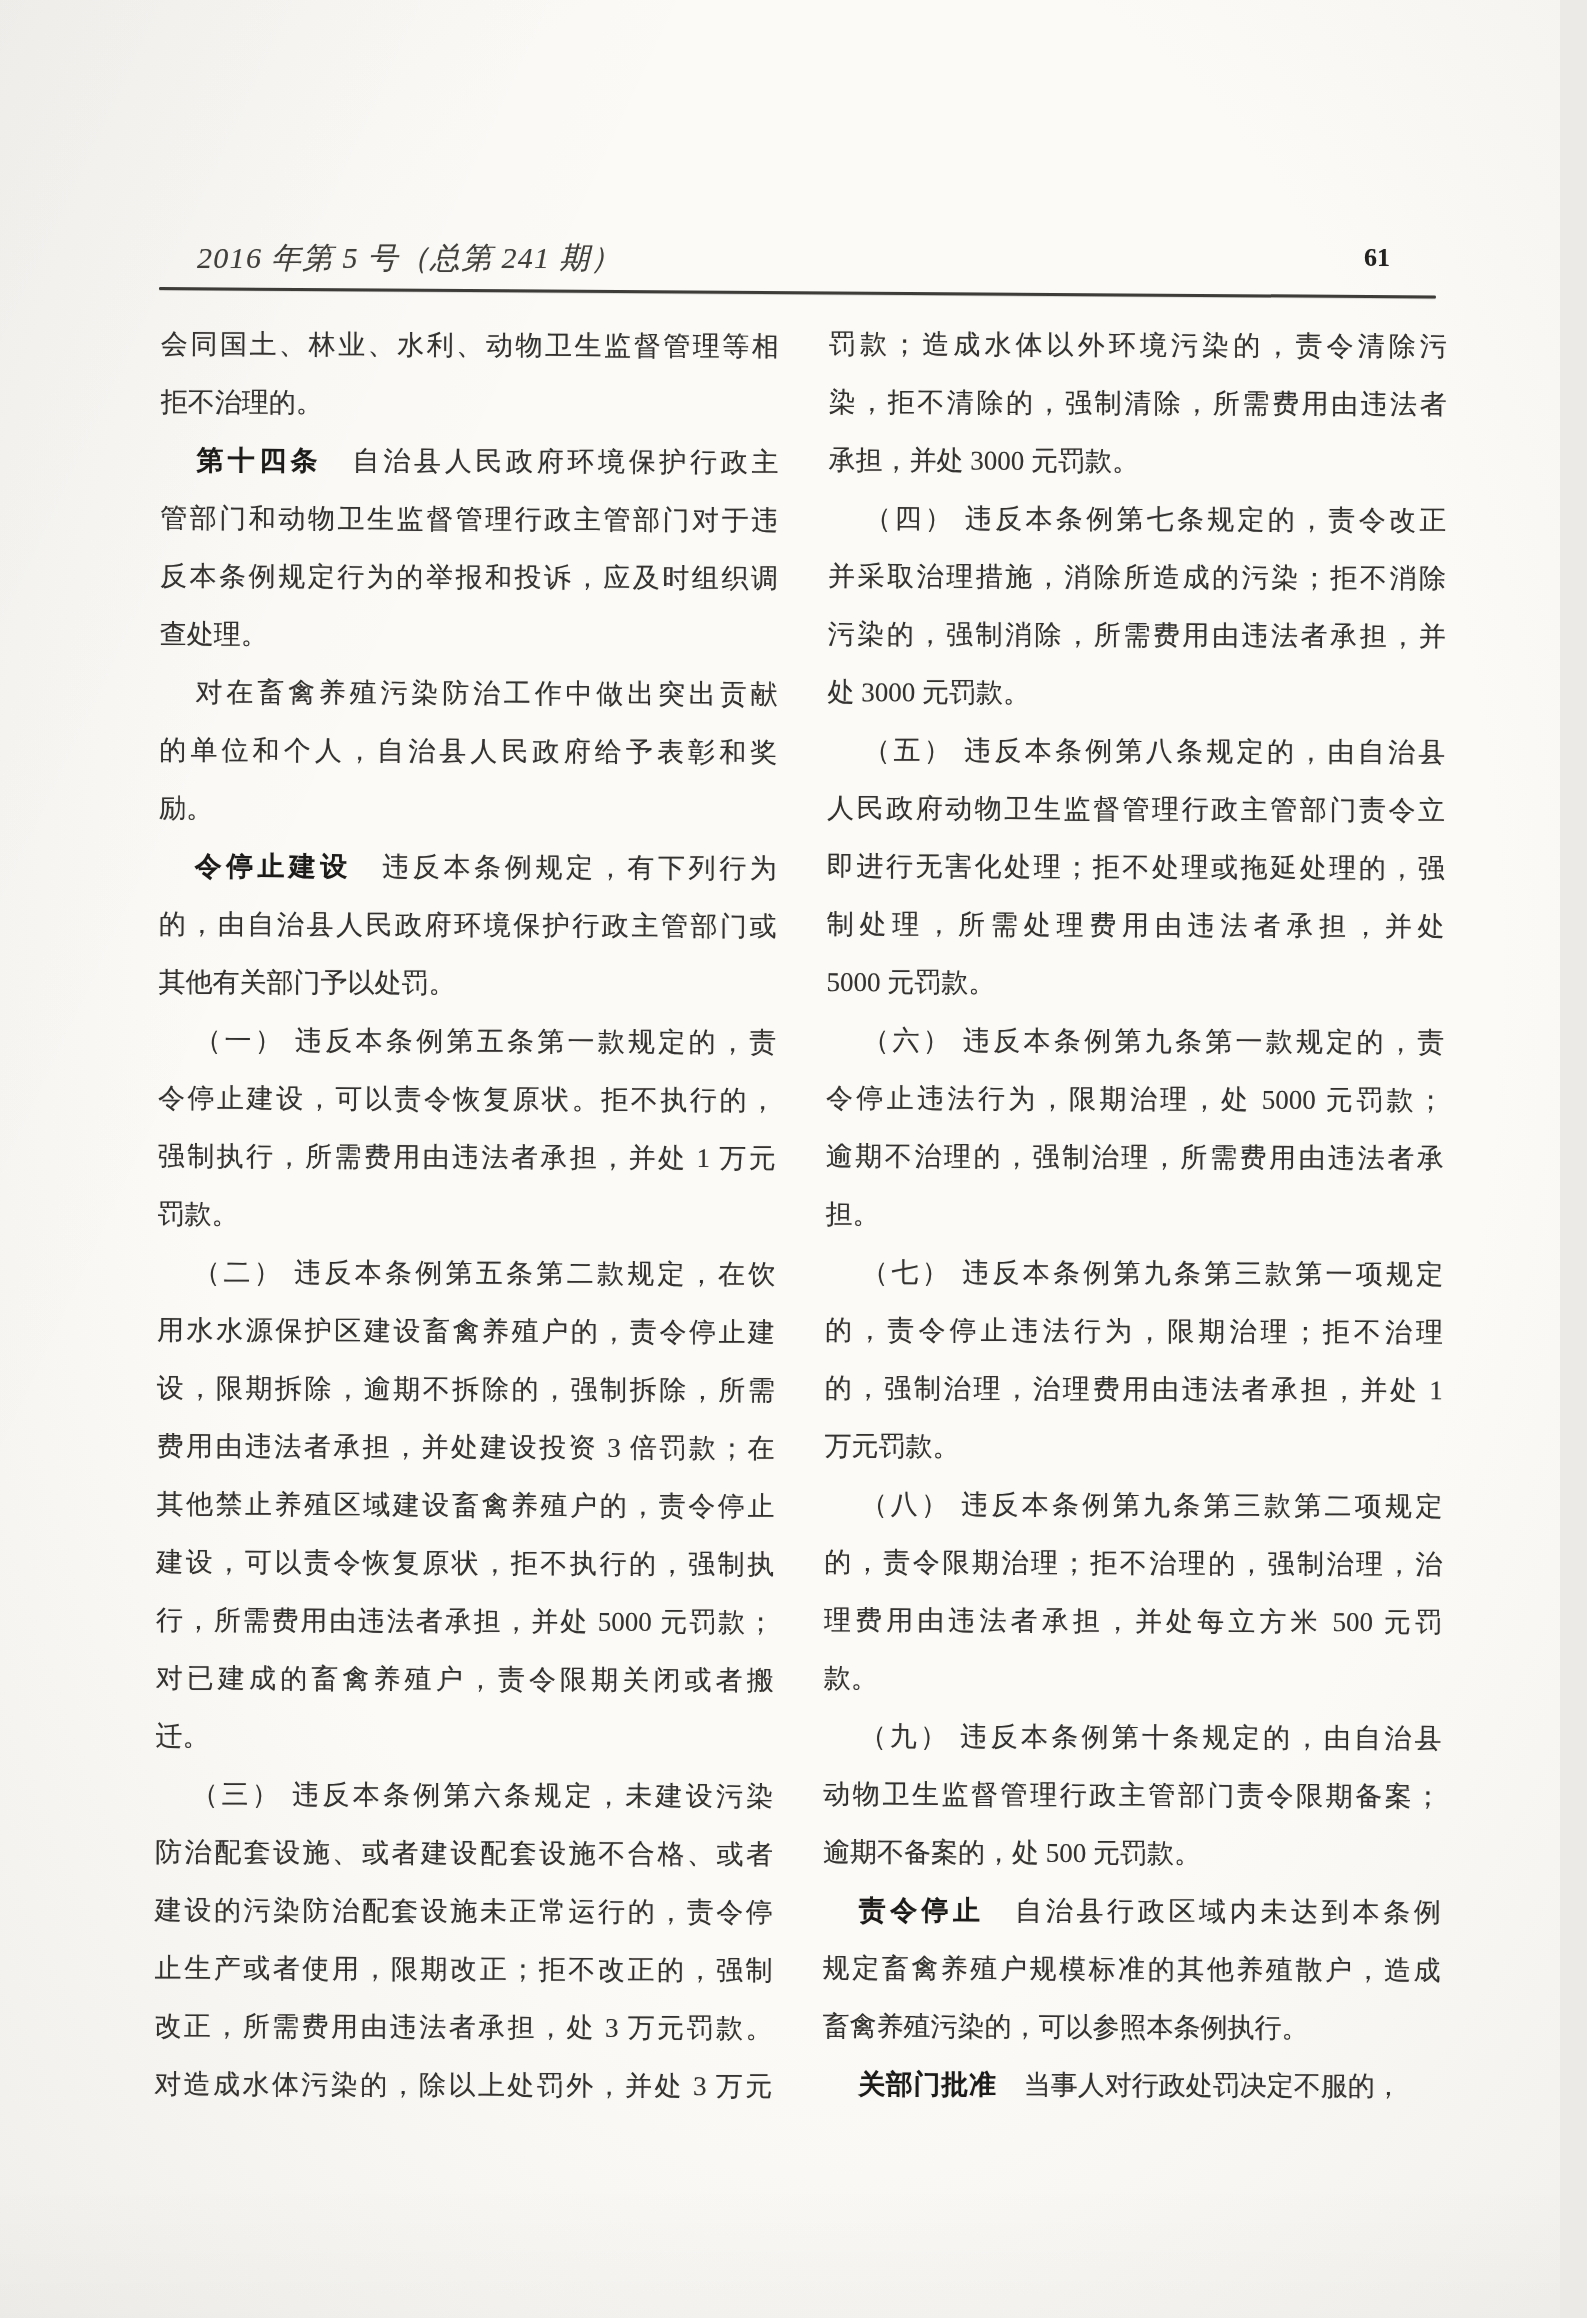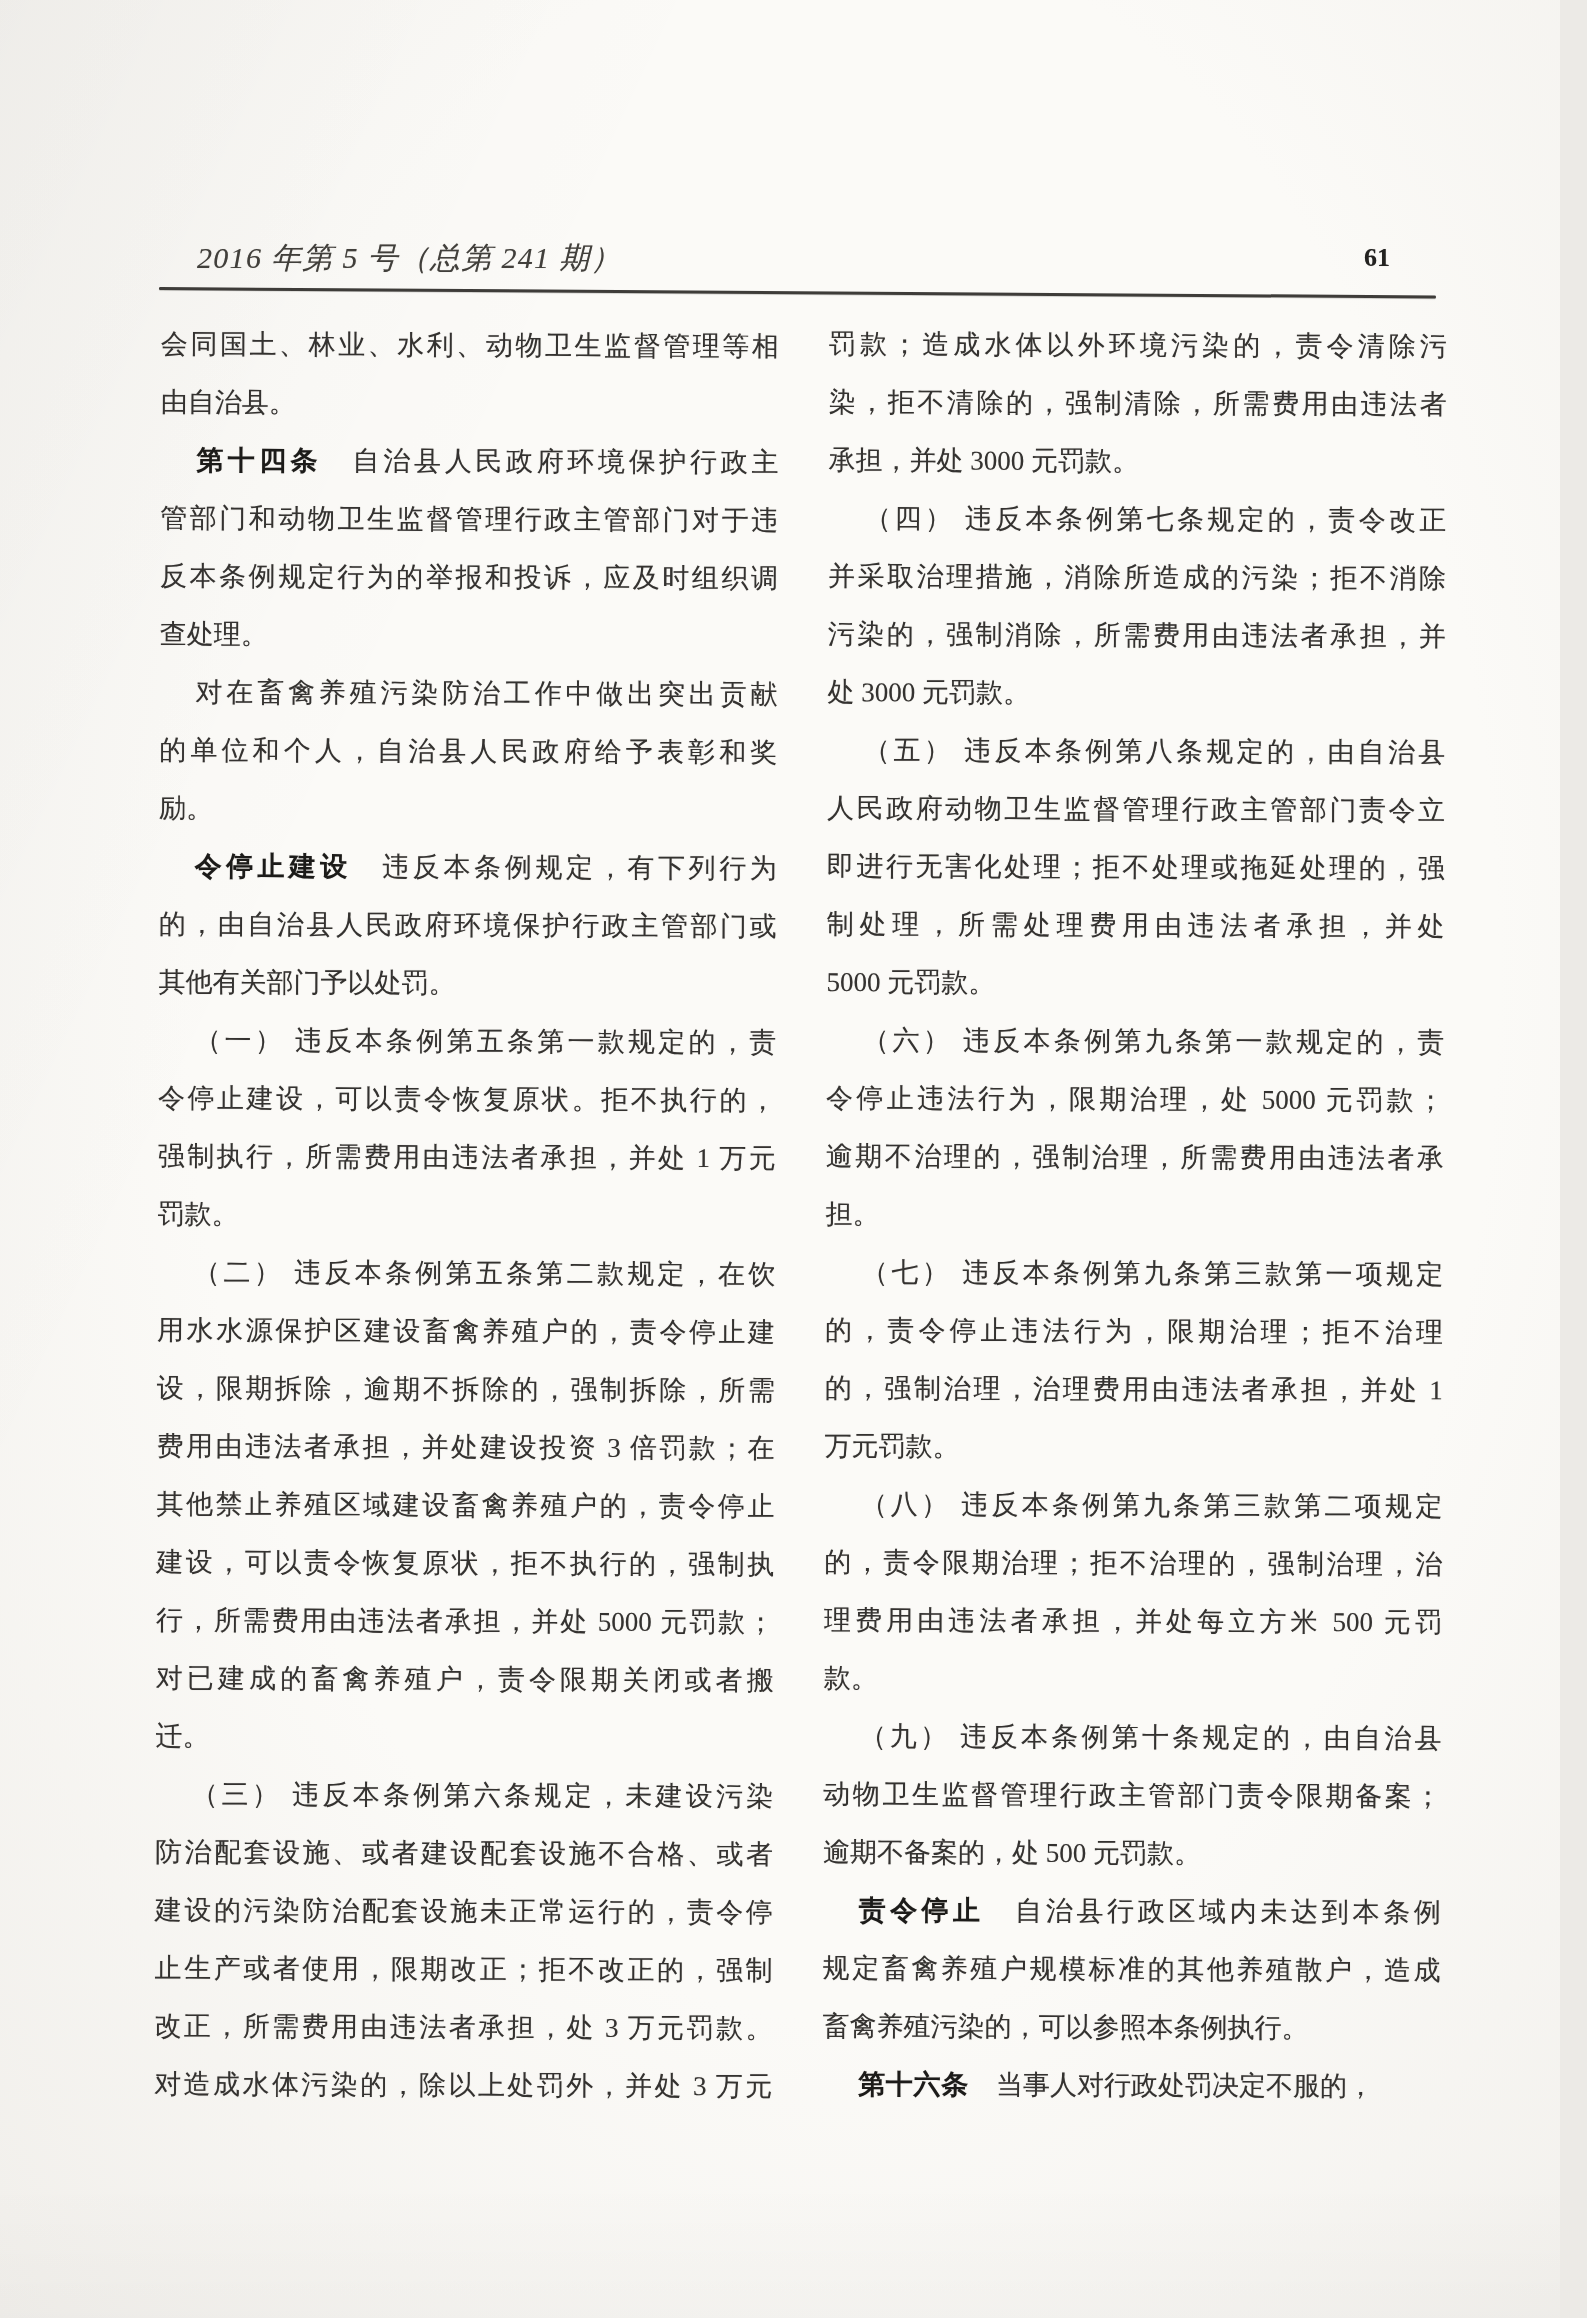--- a/index.html
+++ b/index.html
@@ -82,21 +82,21 @@
 </head>
 <body>
 
 <div class="page">
   <div class="issue">2016 年第 5 号（总第 241 期）</div>
   <div class="pagenum">61</div>
   <div class="rule"></div>
 
   <div class="col left">
       <div class="line fill"><span class="run">会同国土、林业、水利、动物卫生监督管理等相</span></div>
-      <div class="line"><span class="run">由自治县。</span></div>
+      <div class="line"><span class="run">拒不治理的。</span></div>
       <div class="line ind fill"><span class="art">第十四条</span><span class="run">　自治县人民政府环境保护行政主</span></div>
       <div class="line fill"><span class="run">管部门和动物卫生监督管理行政主管部门对于违</span></div>
       <div class="line fill"><span class="run">反本条例规定行为的举报和投诉，应及时组织调</span></div>
       <div class="line"><span class="run">查处理。</span></div>
       <div class="line ind fill"><span class="run">对在畜禽养殖污染防治工作中做出突出贡献</span></div>
       <div class="line fill"><span class="run">的单位和个人，自治县人民政府给予表彰和奖</span></div>
       <div class="line"><span class="run">励。</span></div>
       <div class="line ind fill"><span class="art">令停止建设</span><span class="run">　违反本条例规定，有下列行为</span></div>
       <div class="line fill"><span class="run">的，由自治县人民政府环境保护行政主管部门或</span></div>
       <div class="line"><span class="run">其他有关部门予以处罚。</span></div>
@@ -144,16 +144,16 @@
       <div class="line ind fill"><span class="run">（八） 违反本条例第九条第三款第二项规定</span></div>
       <div class="line fill"><span class="run">的，责令限期治理；拒不治理的，强制治理，治</span></div>
       <div class="line fill"><span class="run">理费用由违法者承担，并处每立方米 500 元罚</span></div>
       <div class="line"><span class="run">款。</span></div>
       <div class="line ind fill"><span class="run">（九） 违反本条例第十条规定的，由自治县</span></div>
       <div class="line fill"><span class="run">动物卫生监督管理行政主管部门责令限期备案；</span></div>
       <div class="line"><span class="run">逾期不备案的，处 500 元罚款。</span></div>
       <div class="line ind fill"><span class="art">责令停止</span><span class="run">　自治县行政区域内未达到本条例</span></div>
       <div class="line fill"><span class="run">规定畜禽养殖户规模标准的其他养殖散户，造成</span></div>
       <div class="line"><span class="run">畜禽养殖污染的，可以参照本条例执行。</span></div>
-      <div class="line ind"><span class="art">第十六条</span><span class="run">　当事人对行政处罚决定不服的，</span></div>
+      <div class="line ind"><span class="art">关部门批准</span><span class="run">　当事人对行政处罚决定不服的，</span></div>
     </div>
 </div>
 
 
 </body></html>

